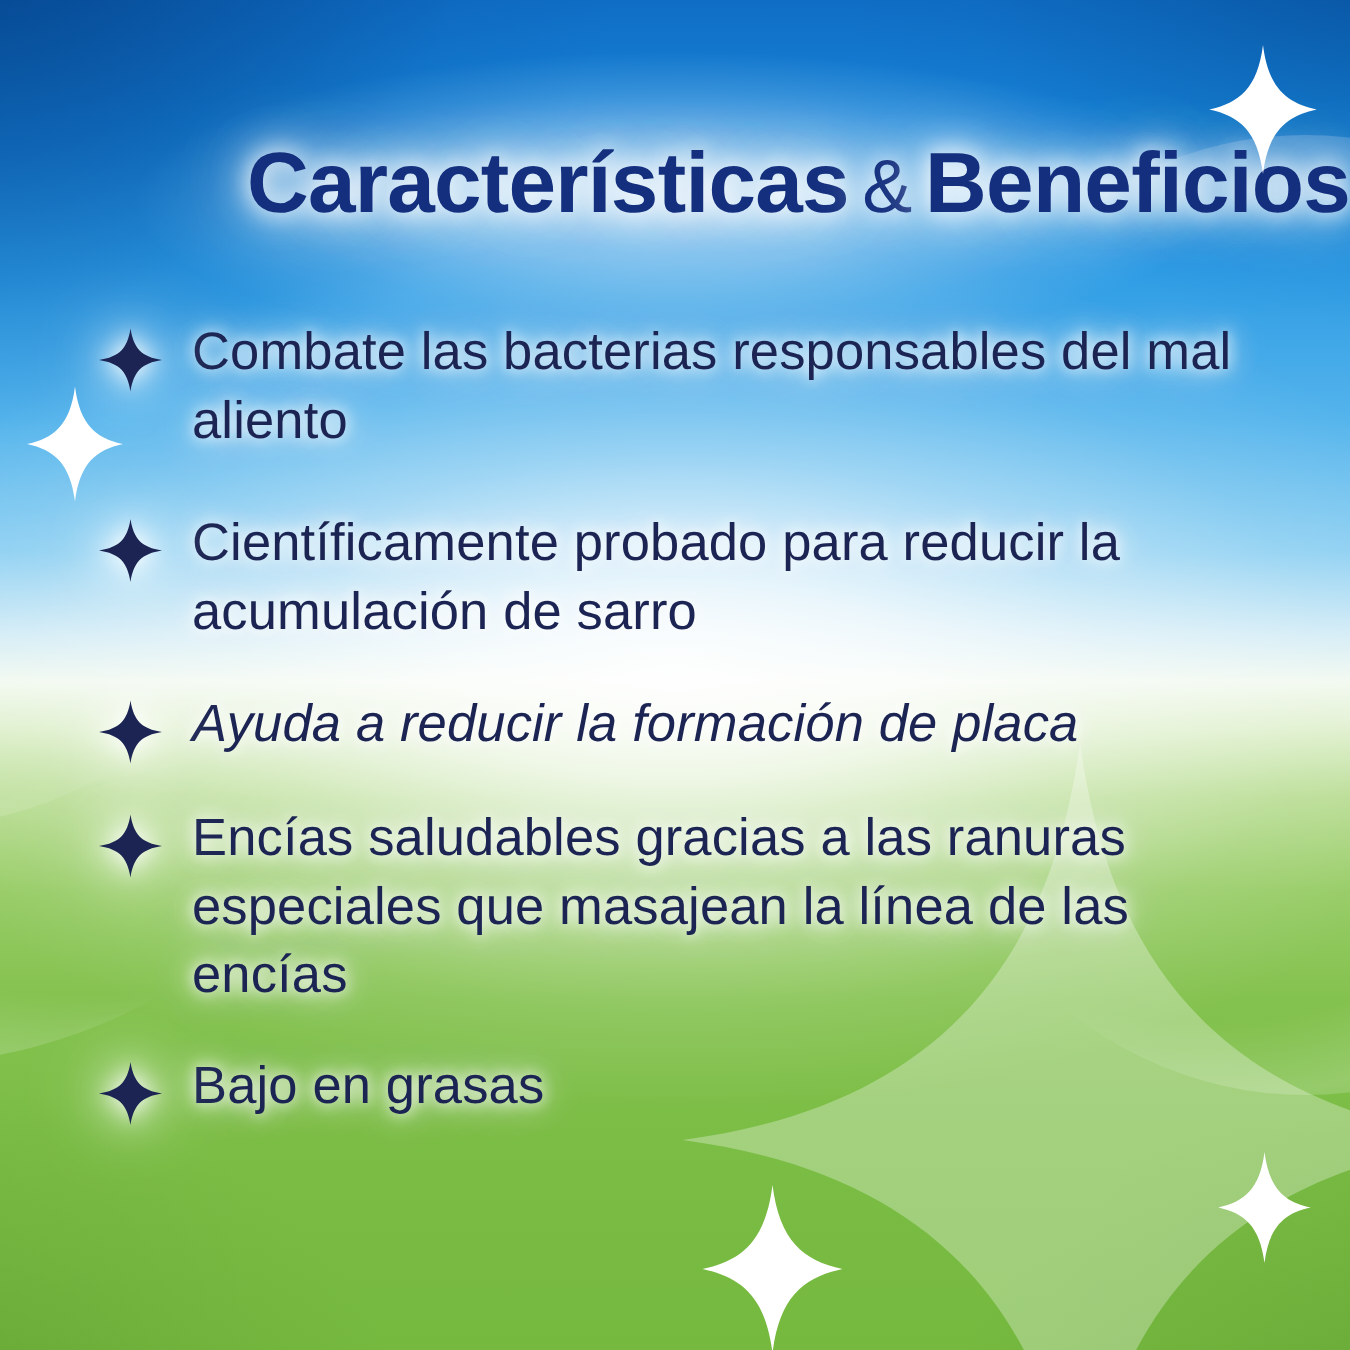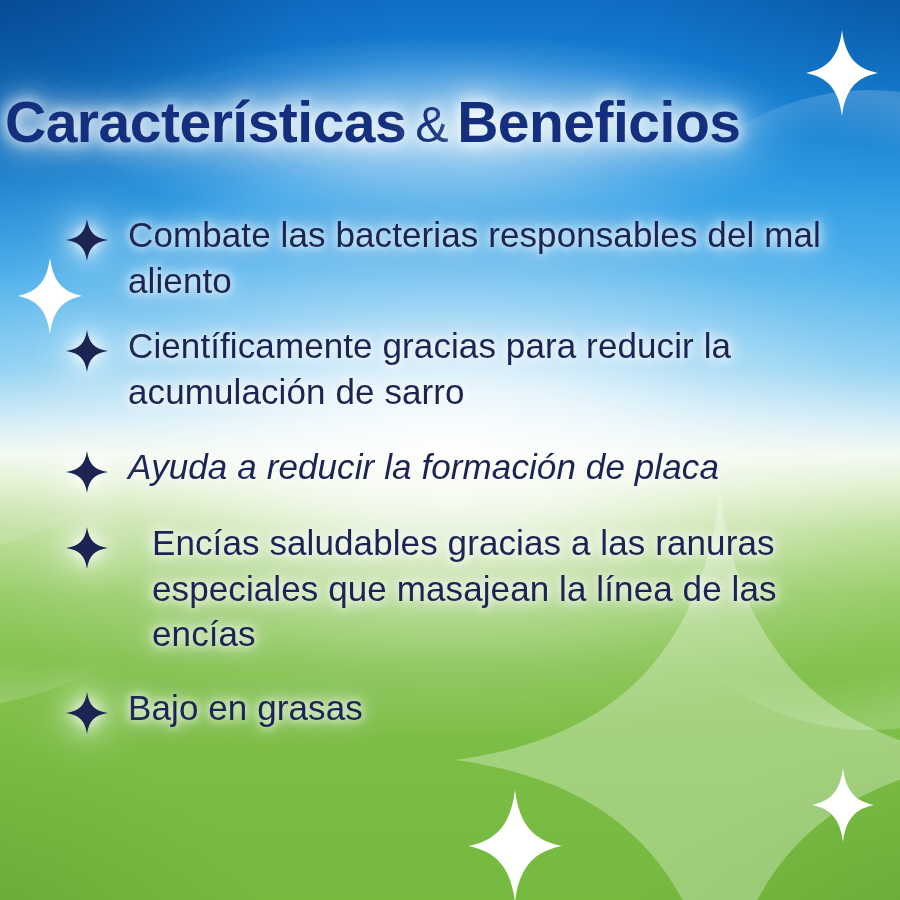--- a/index.html
+++ b/index.html
@@ -160,23 +160,23 @@
 
   
   #sparkle-top-right   { left: 806px; top: 30px;  width: 72px;  height: 86px;  }
   #sparkle-left-upper  { left: 18px;  top: 256px; width: 64px;  height: 80px;  }
   #sparkle-bottom-mid  { left: 468px; top: 790px; width: 94px;  height: 112px; }
   #sparkle-bottom-right{ left: 812px; top: 768px; width: 62px;  height: 74px;  }
 
   
   #headline {
     position: absolute;
-    left: 5px; right: 0;
+    left: 16px; right: 0;
     top: 94px;
-    text-align: left;
+    text-align: right;
     font-size: 57px;
     line-height: 1;
     letter-spacing: -0.5px;
     color: #132f7e;
     white-space: nowrap;
   }
   #headline .hl-word {
     font-weight: bold;
     font-stretch: condensed;
     text-shadow:
@@ -226,24 +226,24 @@
     color: #1b2452;
     letter-spacing: 0.1px;
     text-shadow:
       0 0 9px rgba(255,255,255,0.99),
       0 0 17px rgba(255,255,255,0.88),
       0 0 30px rgba(255,255,255,0.60),
       0 0 46px rgba(255,255,255,0.34);
   }
 
   
-  #benefit-row-0 { margin-bottom: 20px; }
+  #benefit-row-0 { margin-bottom: 36px; }
   #benefit-row-1 { margin-bottom: 30px; }
   #benefit-row-2 { margin-bottom: 26px; font-style: italic; }
-  #benefit-row-3 { margin-bottom: 28px; gap: 24px; }
+  #benefit-row-3 { margin-bottom: 28px; }
   #benefit-row-4 { margin-bottom: 0; justify-content: center; }
 </style>
 </head>
 <body>
 
 <div id="promo-canvas">
 
   <div class="bg-layer" id="bg-base"></div>
   <div class="bg-layer" id="bg-topleft-shade"></div>
   <div class="bg-layer" id="bg-topright-shade"></div>
@@ -278,21 +278,21 @@
       </span>
       <span class="benefit-text">Combate las bacterias responsables del mal aliento</span>
     </div>
 
     <div class="benefit-row" id="benefit-row-1">
       <span class="benefit-bullet">
         <svg viewBox="0 0 100 100" aria-hidden="true">
           <path d="M50 0 C55 32 68 45 100 50 C68 55 55 68 50 100 C45 68 32 55 0 50 C32 45 45 32 50 0 Z" fill="#1b2452"></path>
         </svg>
       </span>
-      <span class="benefit-text">Científicamente gracias para reducir la acumulación de sarro</span>
+      <span class="benefit-text">Científicamente probado para reducir la acumulación de sarro</span>
     </div>
 
     <div class="benefit-row" id="benefit-row-2">
       <span class="benefit-bullet">
         <svg viewBox="0 0 100 100" aria-hidden="true">
           <path d="M50 0 C55 32 68 45 100 50 C68 55 55 68 50 100 C45 68 32 55 0 50 C32 45 45 32 50 0 Z" fill="#1b2452"></path>
         </svg>
       </span>
       <span class="benefit-text">Ayuda a reducir la formación de placa</span>
     </div>

